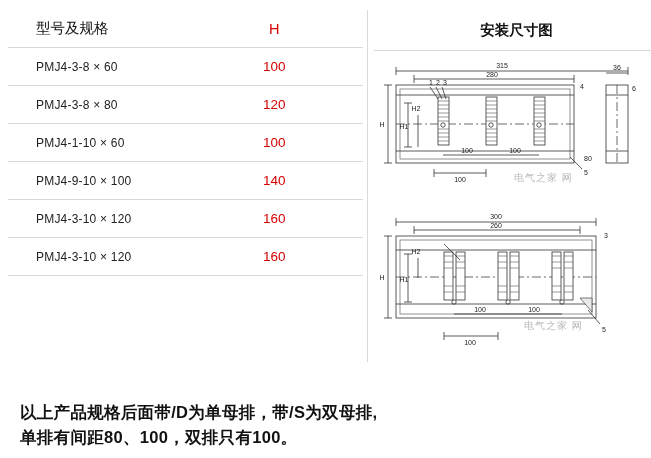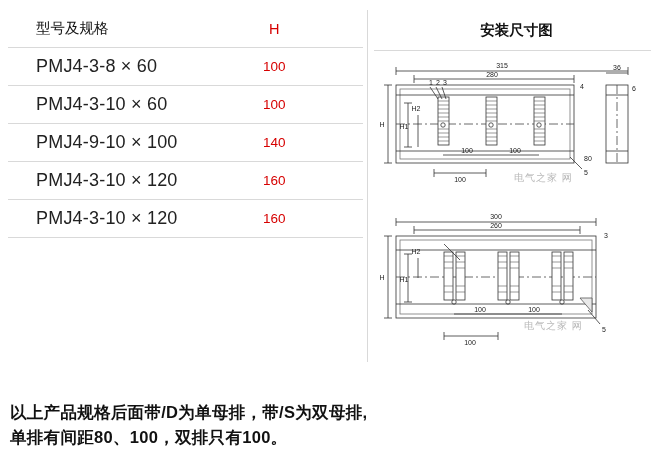--- a/index.html
+++ b/index.html
@@ -44,21 +44,21 @@
     height: 35px;
     vertical-align: middle;
     font-weight: normal;
   }
   table.spec tr:last-child td {
     border-bottom: 1px solid #d9d9d9;
   }
   .col-model {
     width: 245px;
     padding-left: 28px;
-    font-size: 18px;
+    font-size: 12px;
     color: #222222;
     text-align: left;
     letter-spacing: 0.2px;
   }
   .col-h {
     width: 110px;
     text-align: center;
     font-size: 13.5px;
     color: #d60000;
   }
@@ -114,21 +114,21 @@
   .watermark {
     position: absolute;
     font-size: 10px;
     color: #b8b8b8;
     letter-spacing: 1px;
     pointer-events: none;
   }
   
   .note {
     position: absolute;
-    left: 10px;
+    left: 20px;
     bottom: 8px;
     width: 630px;
     font-size: 16.5px;
     line-height: 25px;
     font-weight: bold;
     color: #111111;
     letter-spacing: 0.3px;
   }
   .note div { white-space: nowrap; }
 </style>
@@ -144,21 +144,25 @@
         <tbody>
           <tr class="head-row">
             <td class="head-model">型号及规格</td>
             <td class="head-h">H</td>
           </tr>
           <tr>
             <td class="col-model">PMJ4-3-8 × 60</td>
             <td class="col-h">100</td>
           </tr>
           <tr>
-            <td class="col-model">PMJ4-3-10 × 60</td>
+            <td class="col-model">PMJ4-3-8 × 80</td>
+            <td class="col-h">120</td>
+          </tr>
+          <tr>
+            <td class="col-model">PMJ4-1-10 × 60</td>
             <td class="col-h">100</td>
           </tr>
           <tr>
             <td class="col-model">PMJ4-9-10 × 100</td>
             <td class="col-h">140</td>
           </tr>
           <tr>
             <td class="col-model">PMJ4-3-10 × 120</td>
             <td class="col-h">160</td>
           </tr>

